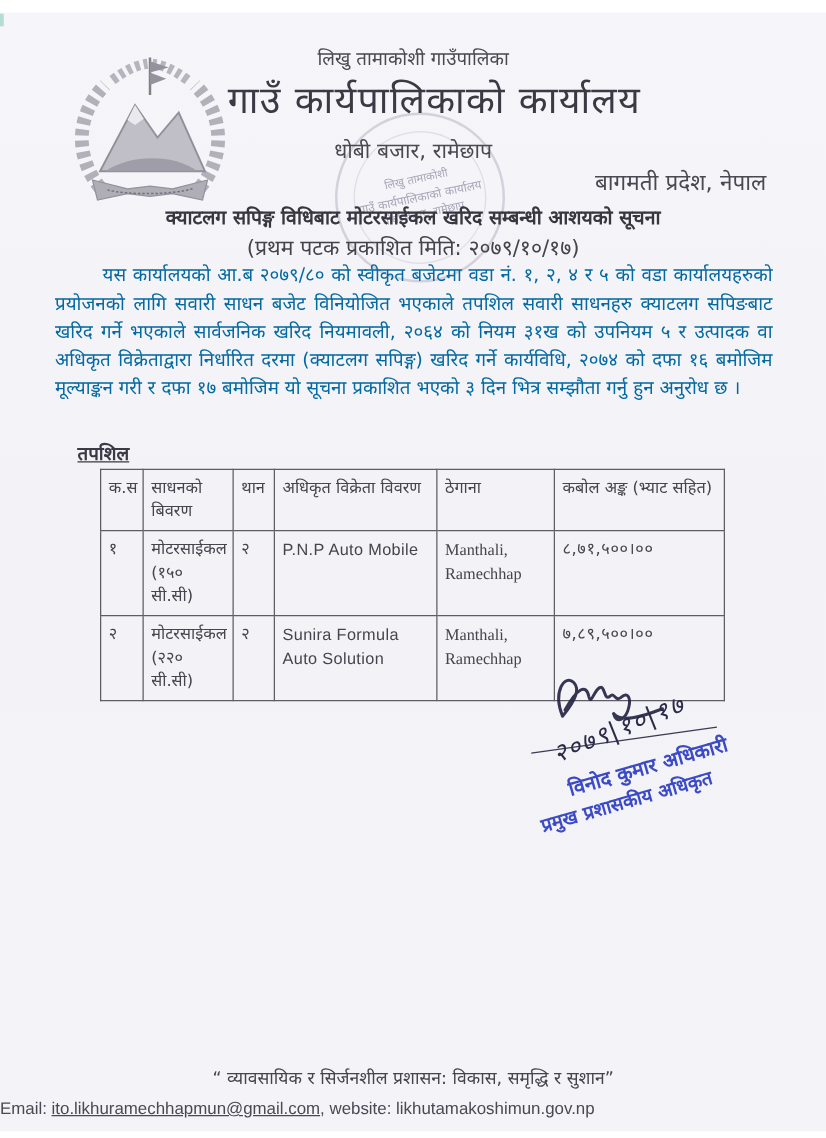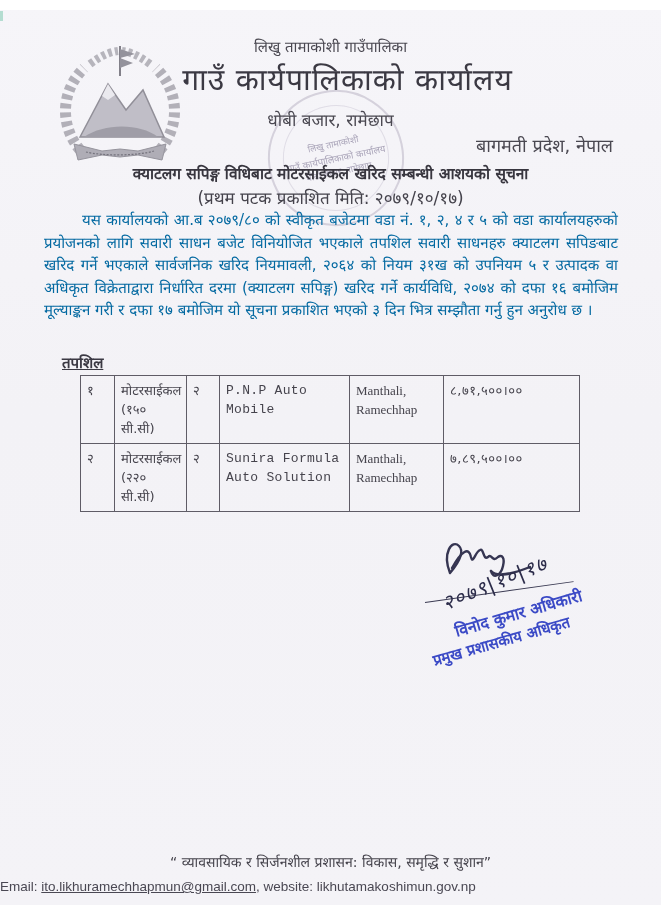--- a/index.html
+++ b/index.html
@@ -46,21 +46,21 @@
   table.details{
     position:absolute;top:375px;left:80px;width:499px;border-collapse:collapse;table-layout:fixed;z-index:2;
   }
   table.details th,table.details td{
     border:1px solid #5f5c66;vertical-align:top;padding:5px 6px;text-align:left;
     font-weight:normal;font-size:13px;line-height:19px;color:#46444d;overflow:hidden;
   }
   table.details th{height:32px;}
   table.details td{height:55px;}
   .th-amount{text-align:center;}
-  .cell-vendor{font-family:Liberation Mono, monospace;font-size:12.5px;letter-spacing:.3px;color:#3f3d46;}
+  .cell-vendor{font-family:Liberation Sans, sans-serif;font-size:12.5px;letter-spacing:.3px;color:#3f3d46;}
   .cell-address{font-family:"Liberation Serif",serif;font-size:9px;color:#8d8a96;}
   .cell-amount{font-size:13.5px;letter-spacing:.5px;}
 
   
   .sig-ink{position:absolute;left:440px;top:537px;z-index:3;}
   .sig-line{position:absolute;left:425px;top:602px;width:150px;border-top:1.8px solid #3a3a52;transform:rotate(-8deg);transform-origin:left center;z-index:3;}
   .sig-date{
     position:absolute;left:443px;top:590px;font-size:20px;font-style:italic;letter-spacing:1.5px;
     color:#2c2c4a;transform:rotate(-22deg);transform-origin:left center;z-index:4;white-space:nowrap;
   }
@@ -121,20 +121,28 @@
 <table class="details">
   <colgroup>
     <col style="width:34px">
       <col style="width:72px">
       <col style="width:33px">
     <col style="width:130px">
       <col style="width:94px">
       <col style="width:136px">
   </colgroup>
   <tbody>
+      <tr>
+    <th>क.स</th>
+    <th>साधनको बिवरण</th>
+    <th>थान</th>
+    <th>अधिकृत विक्रेता विवरण</th>
+    <th>ठेगाना</th>
+    <th class="th-amount">कबोल अङ्क (भ्याट सहित)</th>
+  </tr>
   <tr>
     <td>१</td>
     <td>मोटरसाईकल (१५० सी.सी)</td>
     <td>२</td>
     <td class="cell-vendor">P.N.P Auto Mobile</td>
     <td class="cell-address">Manthali, Ramechhap</td>
     <td class="cell-amount">८,७१,५००।००</td>
   </tr>
   <tr>
     <td>२</td>

